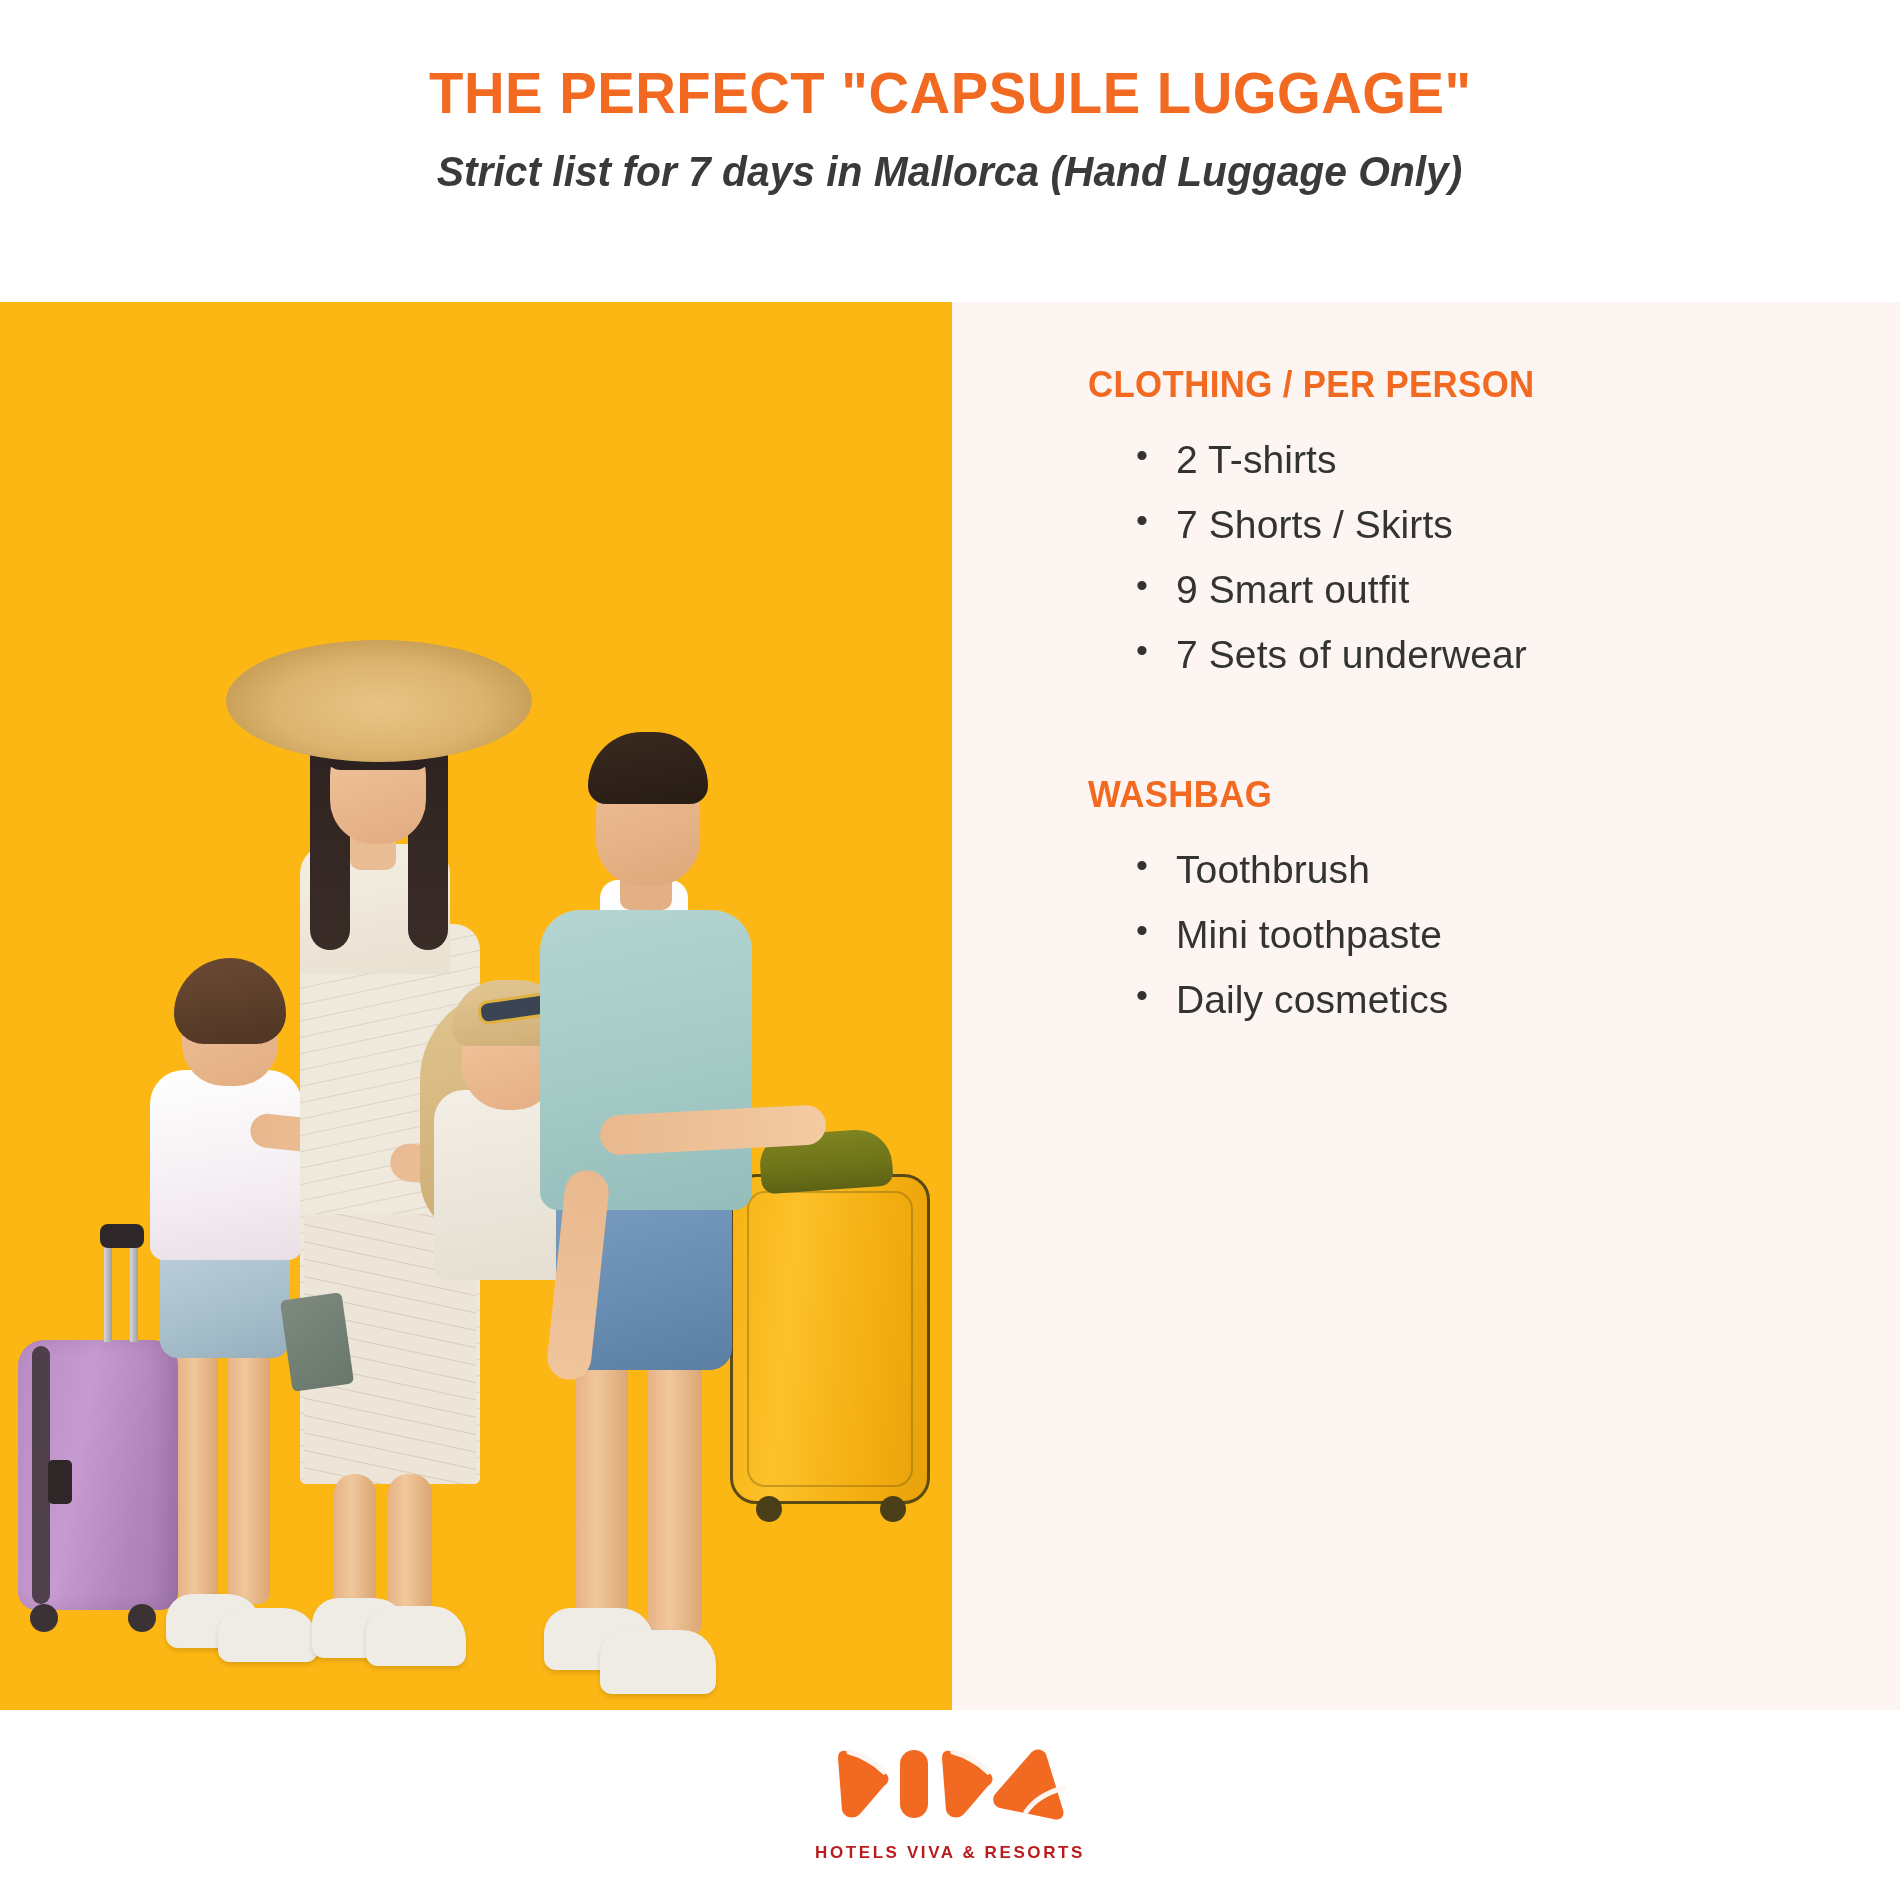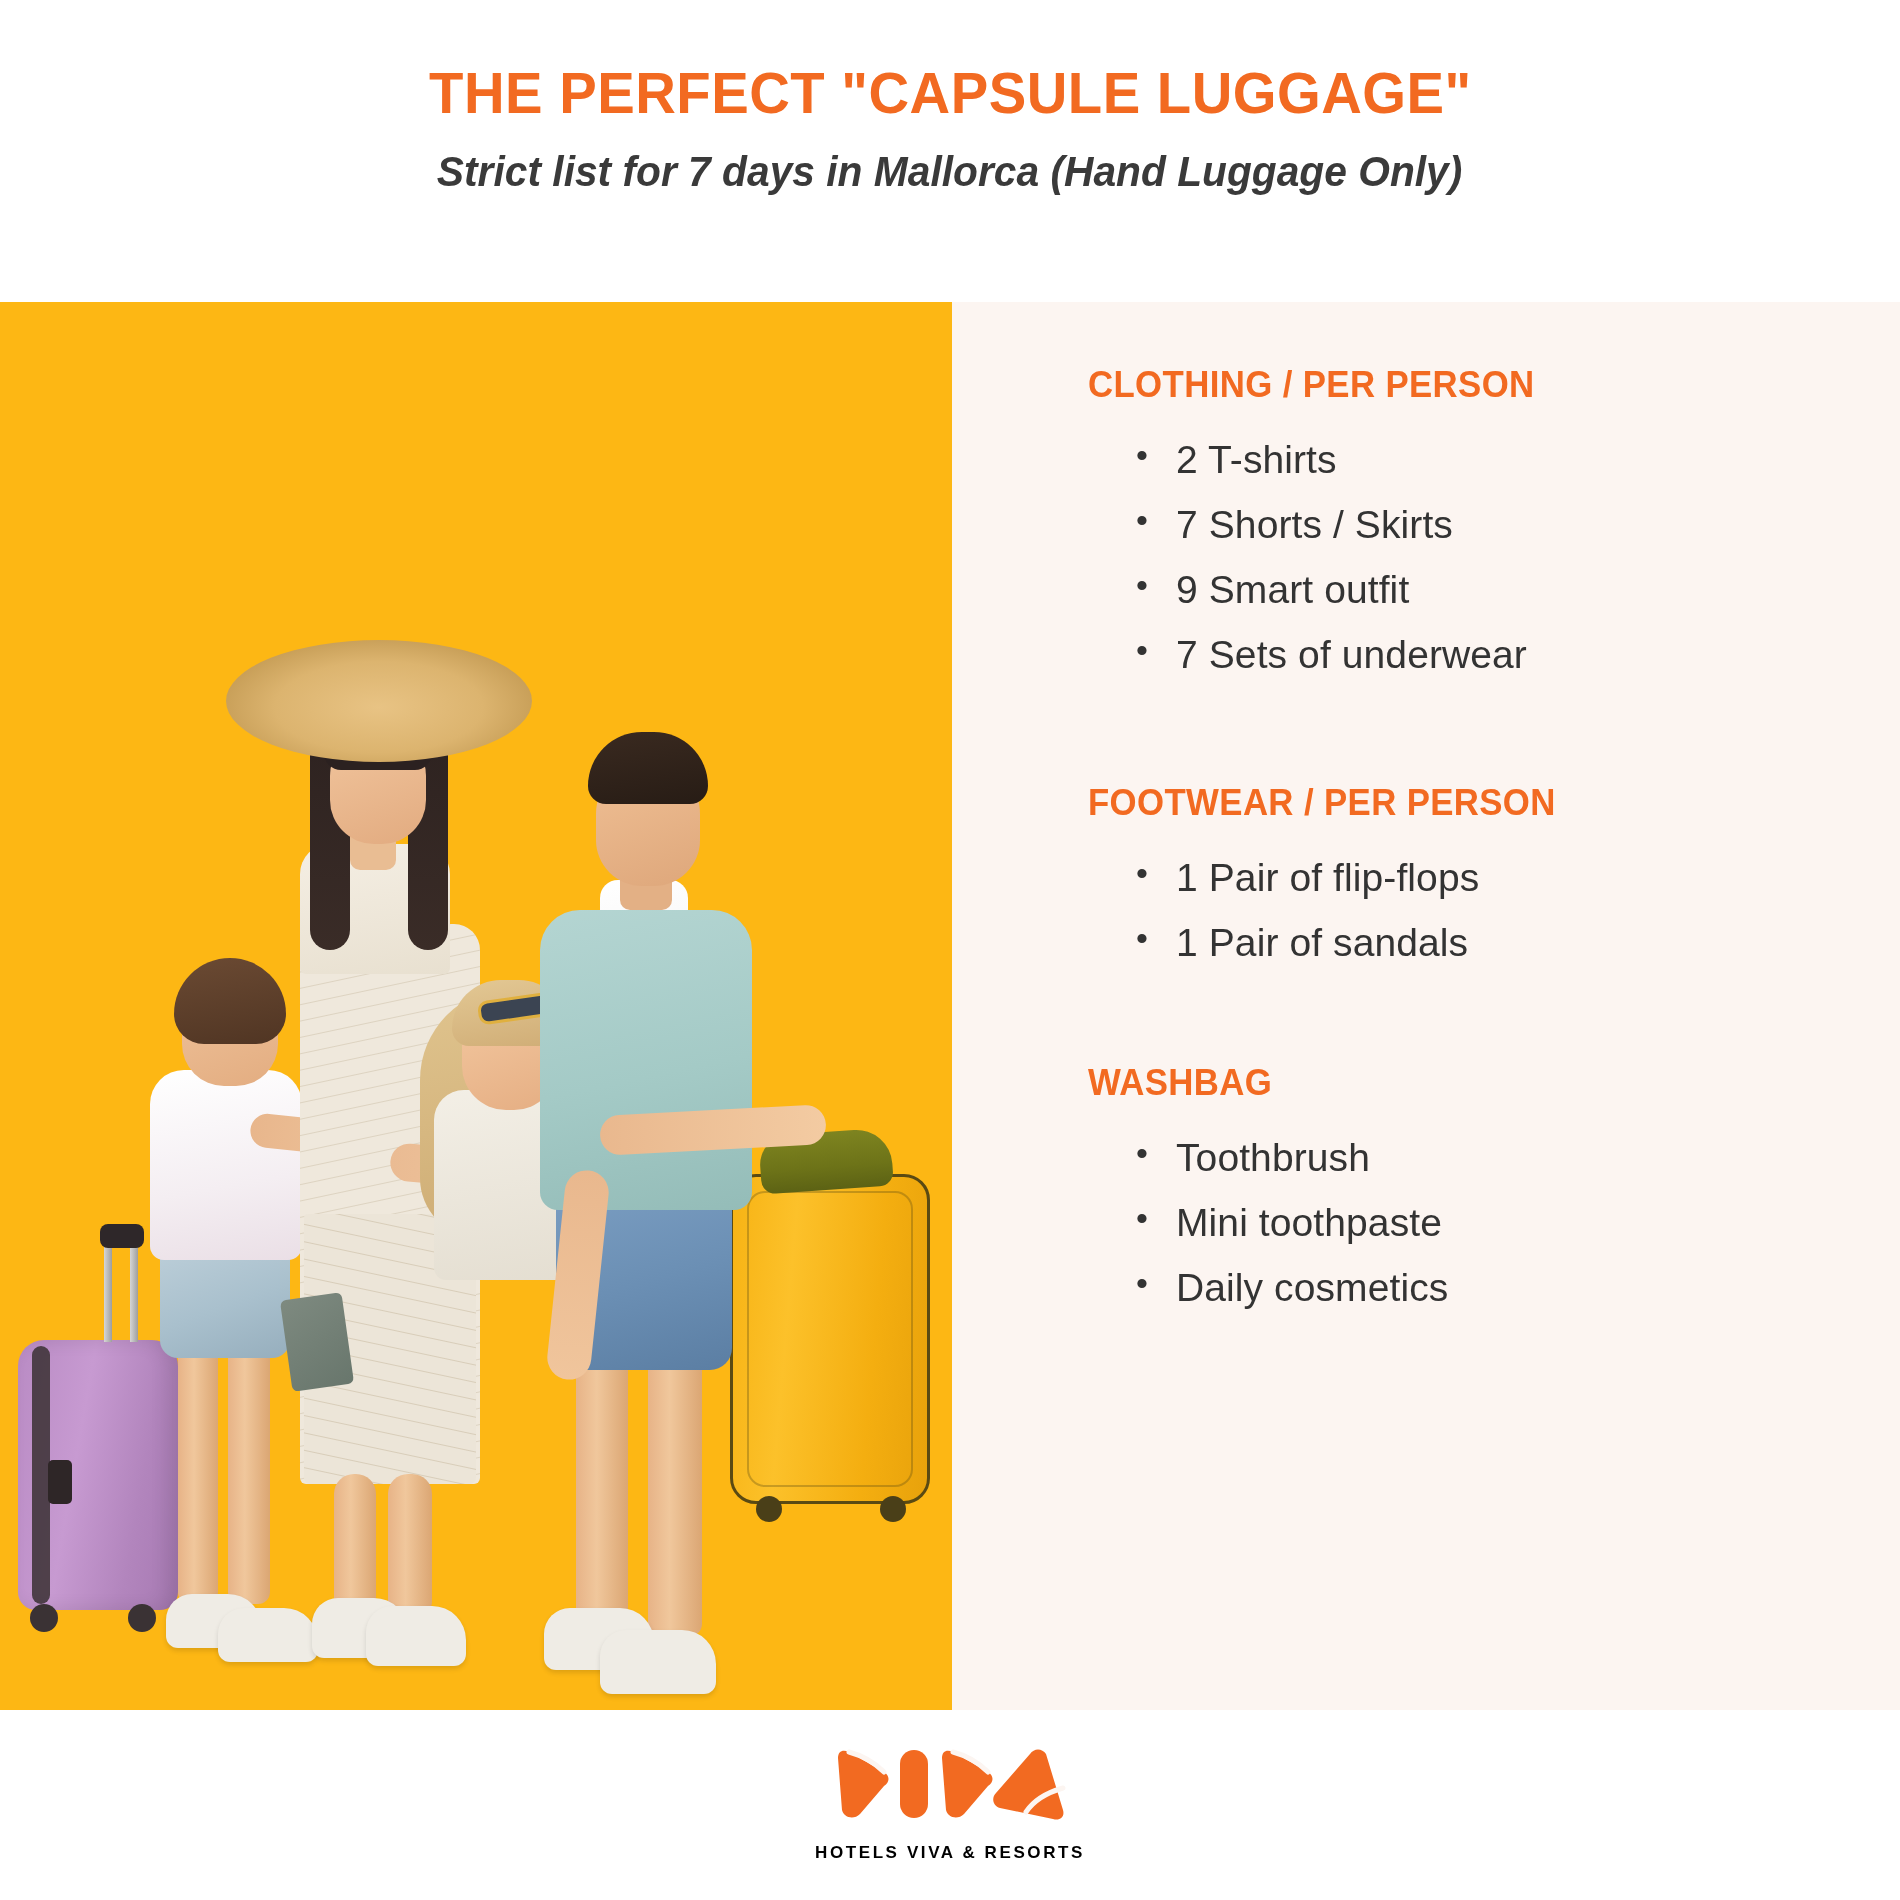--- a/index.html
+++ b/index.html
@@ -324,21 +324,21 @@
   }
   .logo-mark {
     width: 232px; height: 74px;
     display: block;
   }
   .logo-text {
     margin-top: 21px;
     font-size: 17px;
     font-weight: 700;
     letter-spacing: 2.6px;
-    color: #000000;
+    color: #b91c1c;
   }
 </style>
 </head>
 <body>
 
 <div class="header">
   <div class="title">THE PERFECT "CAPSULE LUGGAGE"</div>
   <div class="subtitle">Strict list for 7 days in Mallorca (Hand Luggage Only)</div>
 </div>
 
@@ -418,27 +418,20 @@
       <div class="section">
         <div class="section-heading s-clothing">CLOTHING / PER PERSON</div>
         <ul class="items">
           <li>2 T-shirts</li>
           <li>7 Shorts / Skirts</li>
           <li>9 Smart outfit</li>
           <li>7 Sets of underwear</li>
         </ul>
       </div>
 
-      <div class="section">
-        <div class="section-heading s-footwear">FOOTWEAR / PER PERSON</div>
-        <ul class="items">
-          <li>1 Pair of flip-flops</li>
-          <li>1 Pair of sandals</li>
-        </ul>
-      </div>
 
       <div class="section">
         <div class="section-heading s-washbag">WASHBAG</div>
         <ul class="items">
           <li>Toothbrush</li>
           <li>Mini toothpaste</li>
           <li>Daily cosmetics</li>
         </ul>
       </div>
 

